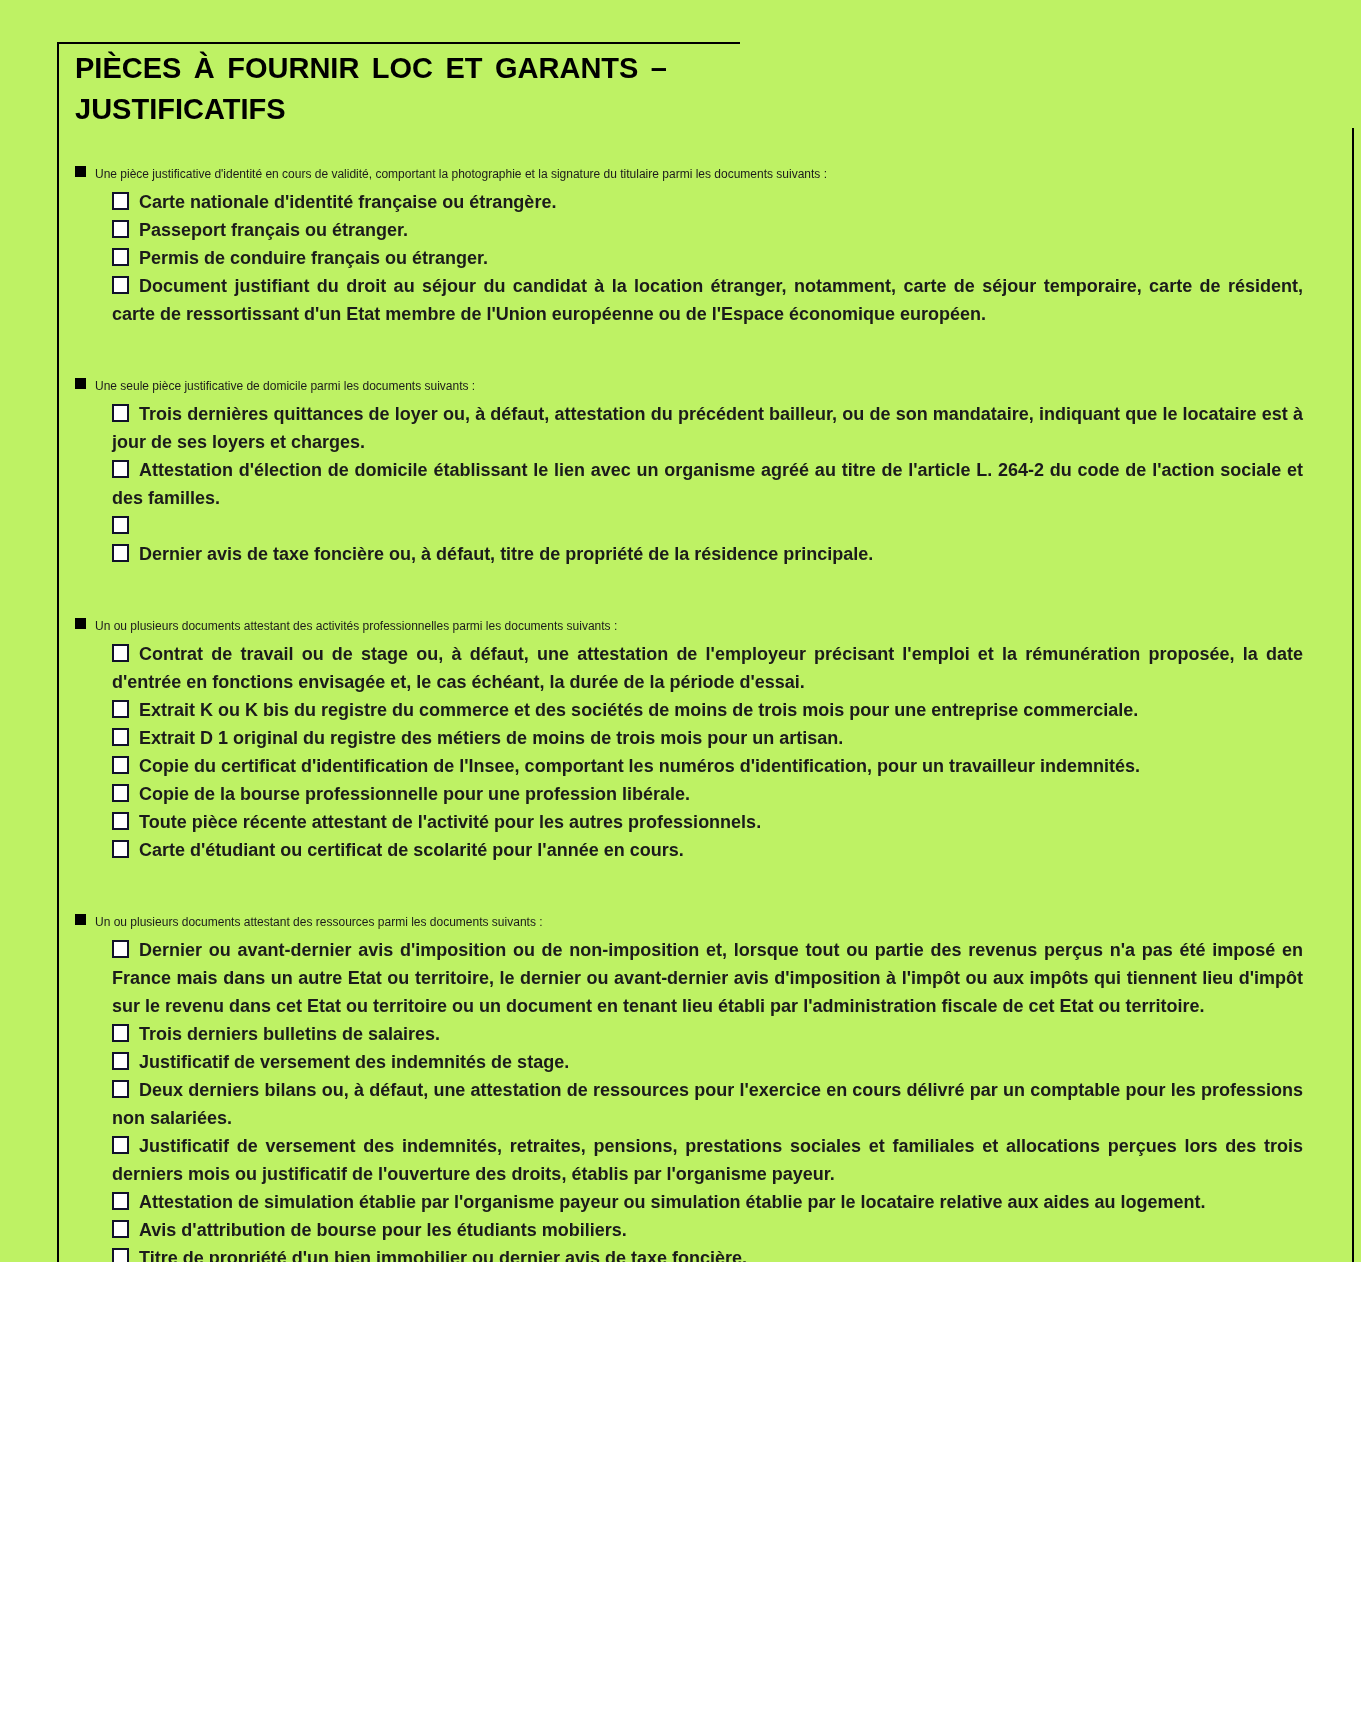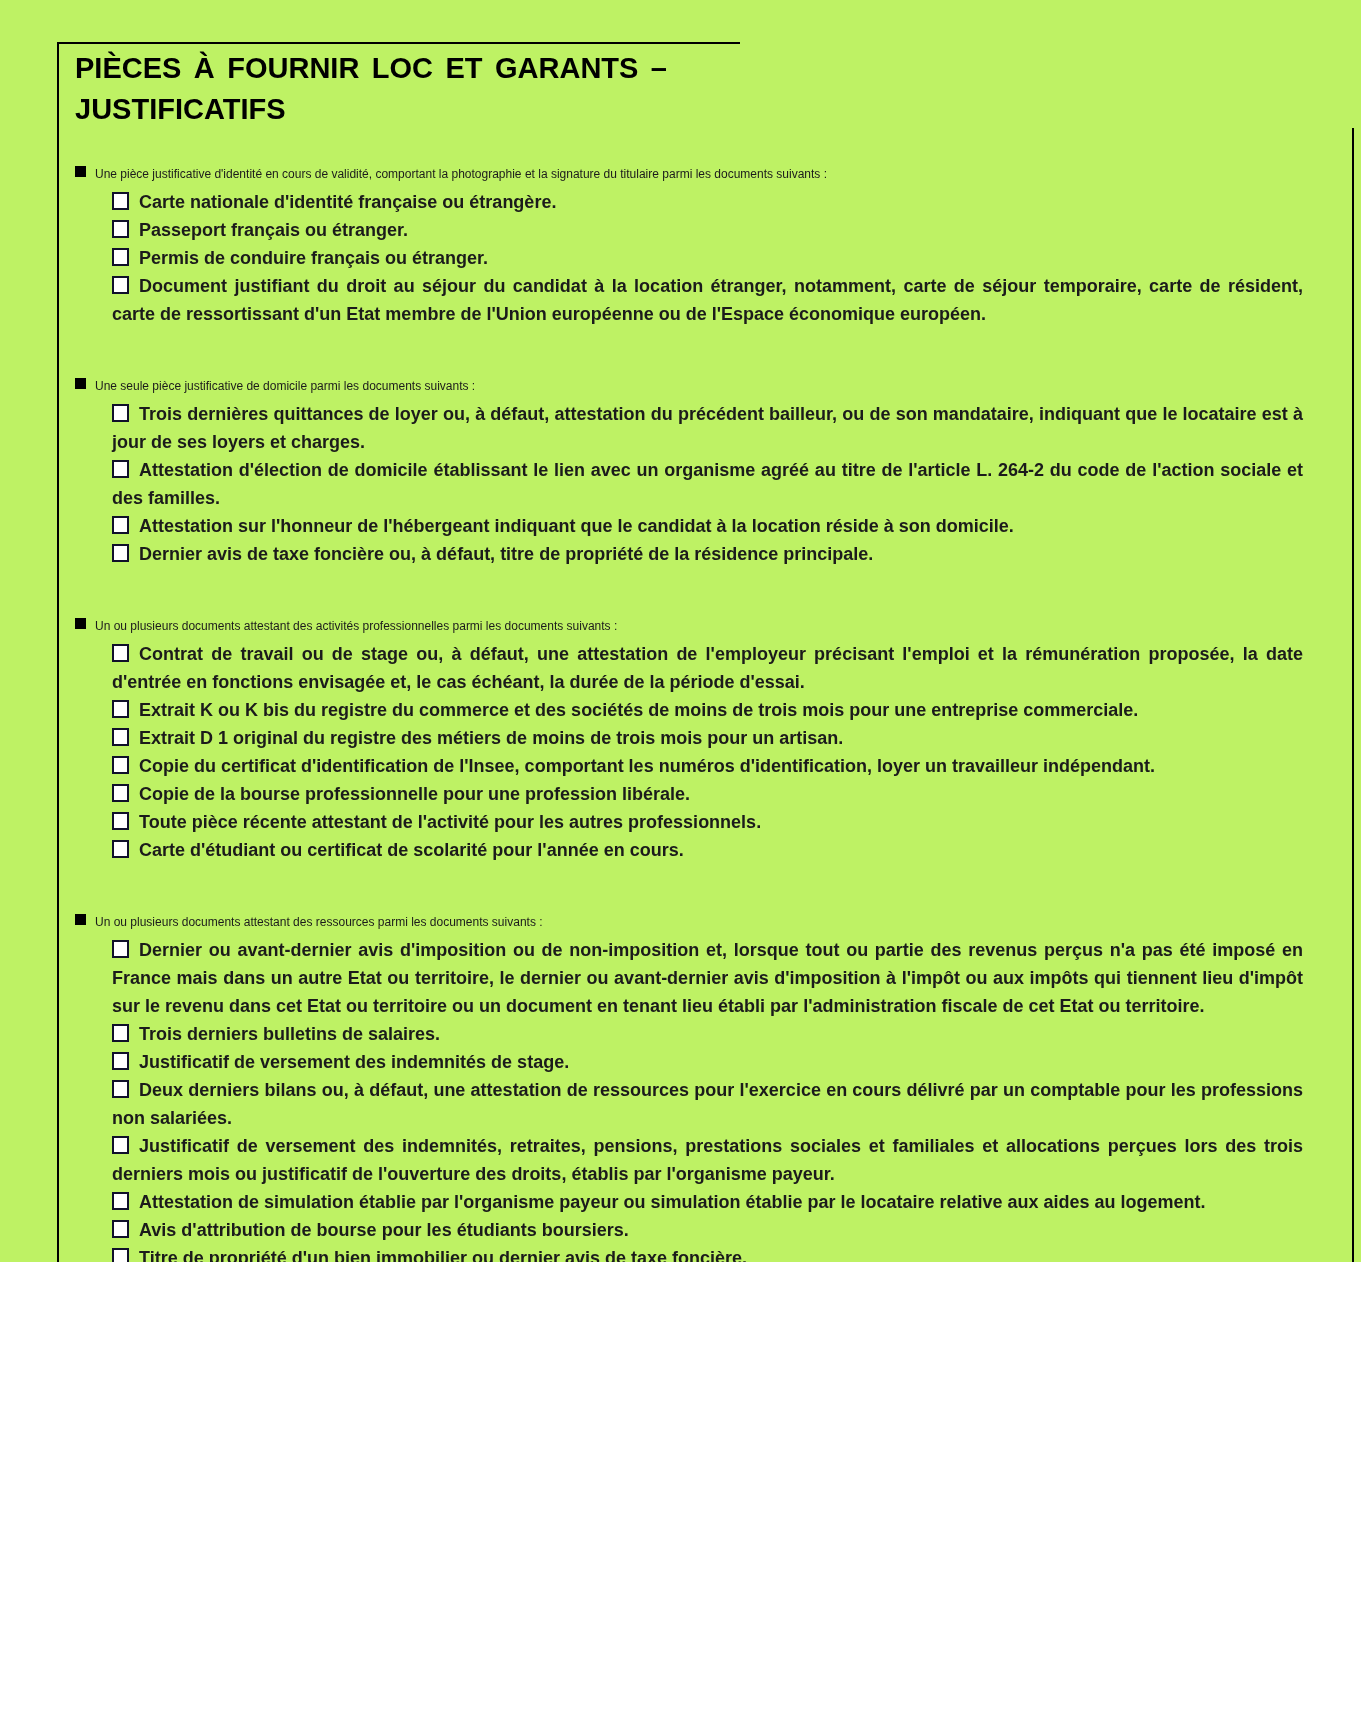--- a/index.html
+++ b/index.html
@@ -87,36 +87,36 @@
 </div>
   </section>
 
   <section class="doc-section">
     <p class="sec-heading"><span class="bullet"></span><span>Une seule pièce justificative de domicile parmi les documents suivants :</span></p>
     <div class="items">
   <p class="item"><span class="checkbox"></span><span>Trois dernières quittances de loyer ou, à défaut, attestation du précédent bailleur, ou de son mandataire, indiquant que le locataire est à jour de ses loyers et charges.</span></p>
 
   <p class="item"><span class="checkbox"></span><span>Attestation d'élection de domicile établissant le lien avec un organisme agréé au titre de l'article L. 264-2 du code de l'action sociale et des familles.</span></p>
 
-  <p class="item"><span class="checkbox"></span><span>Attestation sur l'honneur de l'hébergeant indiquant que le candidat à la location réside à son domicile.</span></p>
+  <p class="item"><span class="checkbox"></span></p>
 
   <p class="item"><span class="checkbox"></span><span>Dernier avis de taxe foncière ou, à défaut, titre de propriété de la résidence principale.</span></p>
 </div>
   </section>
 
   <section class="doc-section">
     <p class="sec-heading"><span class="bullet"></span><span>Un ou plusieurs documents attestant des activités professionnelles parmi les documents suivants :</span></p>
     <div class="items">
   <p class="item"><span class="checkbox"></span><span>Contrat de travail ou de stage ou, à défaut, une attestation de l'employeur précisant l'emploi et la rémunération proposée, la date d'entrée en fonctions envisagée et, le cas échéant, la durée de la période d'essai.</span></p>
 
   <p class="item"><span class="checkbox"></span><span>Extrait K ou K bis du registre du commerce et des sociétés de moins de trois mois pour une entreprise commerciale.</span></p>
 
   <p class="item"><span class="checkbox"></span><span>Extrait D 1 original du registre des métiers de moins de trois mois pour un artisan.</span></p>
 
-  <p class="item"><span class="checkbox"></span><span>Copie du certificat d'identification de l'Insee, comportant les numéros d'identification, loyer un travailleur indépendant.</span></p>
+  <p class="item"><span class="checkbox"></span><span>Copie du certificat d'identification de l'Insee, comportant les numéros d'identification, pour un travailleur indemnités.</span></p>
 
   <p class="item"><span class="checkbox"></span><span>Copie de la bourse professionnelle pour une profession libérale.</span></p>
 
   <p class="item"><span class="checkbox"></span><span>Toute pièce récente attestant de l'activité pour les autres professionnels.</span></p>
 
   <p class="item"><span class="checkbox"></span><span>Carte d'étudiant ou certificat de scolarité pour l'année en cours.</span></p>
 </div>
   </section>
 
   <section class="doc-section">
@@ -127,21 +127,21 @@
   <p class="item"><span class="checkbox"></span><span>Trois derniers bulletins de salaires.</span></p>
 
   <p class="item"><span class="checkbox"></span><span>Justificatif de versement des indemnités de stage.</span></p>
 
   <p class="item"><span class="checkbox"></span><span>Deux derniers bilans ou, à défaut, une attestation de ressources pour l'exercice en cours délivré par un comptable pour les professions non salariées.</span></p>
 
   <p class="item"><span class="checkbox"></span><span>Justificatif de versement des indemnités, retraites, pensions, prestations sociales et familiales et allocations perçues lors des trois derniers mois ou justificatif de l'ouverture des droits, établis par l'organisme payeur.</span></p>
 
   <p class="item"><span class="checkbox"></span><span>Attestation de simulation établie par l'organisme payeur ou simulation établie par le locataire relative aux aides au logement.</span></p>
 
-  <p class="item"><span class="checkbox"></span><span>Avis d'attribution de bourse pour les étudiants boursiers.</span></p>
+  <p class="item"><span class="checkbox"></span><span>Avis d'attribution de bourse pour les étudiants mobiliers.</span></p>
 
   <p class="item"><span class="checkbox"></span><span>Titre de propriété d'un bien immobilier ou dernier avis de taxe foncière.</span></p>
 
   <p class="item"><span class="checkbox"></span><span>Justificatif de revenus fonciers, de rentes viagères ou de revenus de valeurs et capitaux mobiliers.</span></p>
 </div>
   </section>
 </div>
   </div>
 
   <div class="footer-note">IDEM POUR LE OU LES GARANTS</div>

